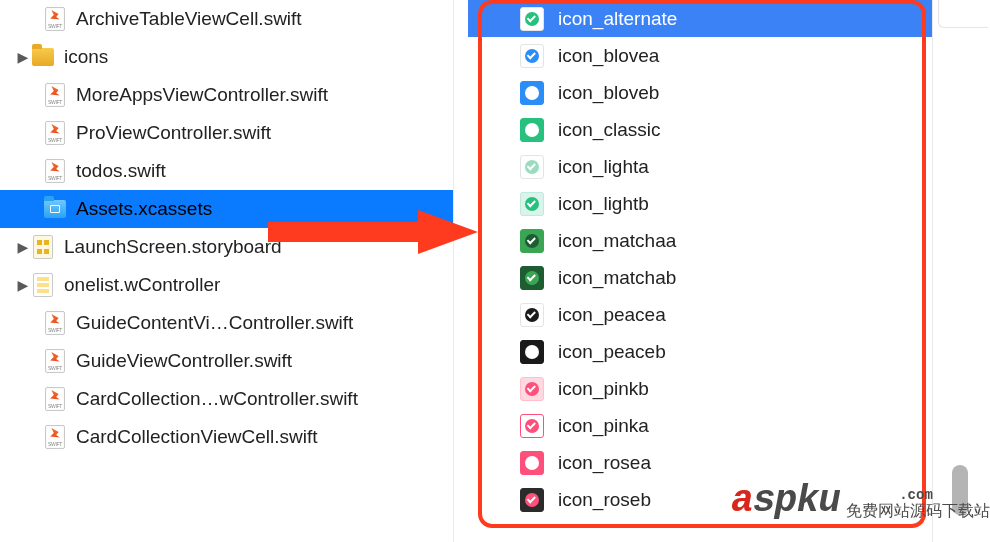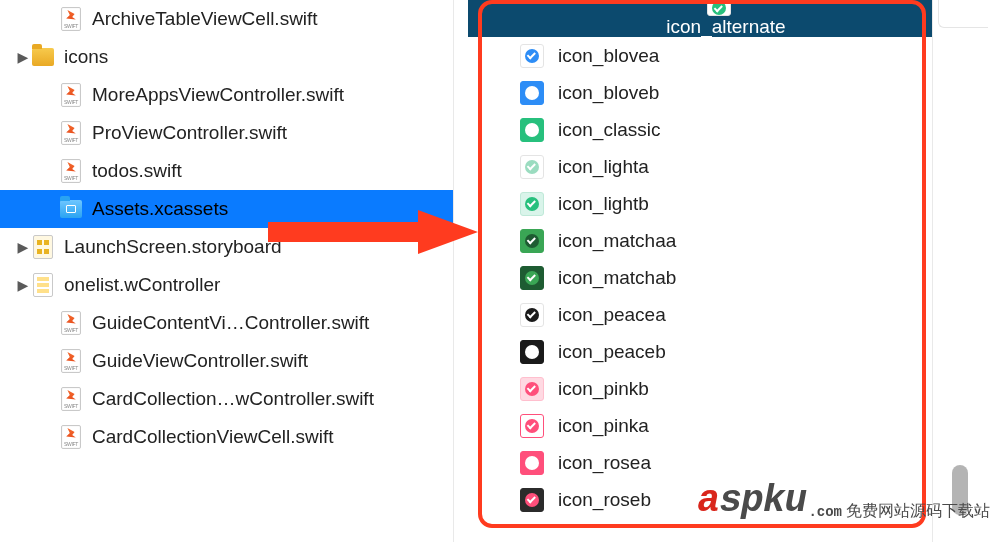--- a/index.html
+++ b/index.html
@@ -28,21 +28,21 @@
     color: #222;
     white-space: nowrap;
     cursor: default;
   }
   .row .disclosure { width:18px; display:flex; justify-content:center; color:#5a5a5a; font-size:14px; }
   .row .fileicon { width:22px; height:22px; margin-right:10px; display:flex; align-items:center; justify-content:center; }
   .row.selected { background:#0a7bff; color:#fff; }
   .row.selected .label { color:#000000; }
 
   .indent0 { padding-left: 14px; }
-  .indent1 { padding-left: 42px; }
+  .indent1 { padding-left: 26px; }
 
   
   .swift-box {
     width:20px; height:24px; border:1px solid #c9c9c9; background:#fff; border-radius:2px; position:relative;
     display:flex; align-items:flex-end; justify-content:center;
     box-shadow: inset 0 0 0 1px rgba(0,0,0,0.02);
   }
   .swift-box::before {
     content:""; position:absolute; top:2px; left:3px; right:3px; height:10px;
     background: linear-gradient(#f36b2f,#e94f1d);
@@ -83,21 +83,21 @@
 
   
   .asset-row {
     display:flex; align-items:center;
     height: 37px;
     padding-left: 52px;
     font-size: 19px;
     color:#222;
     cursor:default;
   }
-  .asset-row.selected { background:#0c4a6e;flex-direction:column; }
+  .asset-row.selected { background:#3b82f6; }
   .asset-row.selected .label { color:#fff; }
   .asset-icon {
     width:24px; height:24px; margin-right:14px; border-radius:3px;
     display:flex; align-items:center; justify-content:center;
     background:#fff; border:1px solid rgba(0,0,0,0.05);
   }
   .asset-icon .circ {
     width:14px; height:14px; border-radius:50%;
     display:flex; align-items:center; justify-content:center;
   }
@@ -359,17 +359,17 @@
   <defs></defs>
   <polygon points="0,12 150,12 150,0 210,22 150,44 150,32 0,32" fill="#ff3b1f"></polygon>
 </svg>
 
 <div class="scroll-thumb"></div>
 
 <div class="watermark">
   <span class="big">
     <span class="a">a</span><span class="rest">spku</span>
   </span>
-  <span style="display:flex;flex-direction:row;align-items:center;margin-left:2px;">
+  <span style="display:flex;flex-direction:column;align-items:center;margin-left:2px;">
     <span class="dotcom">.com</span>
     <span class="small">免费网站源码下载站</span>
   </span>
 </div>
 
 </body></html>

